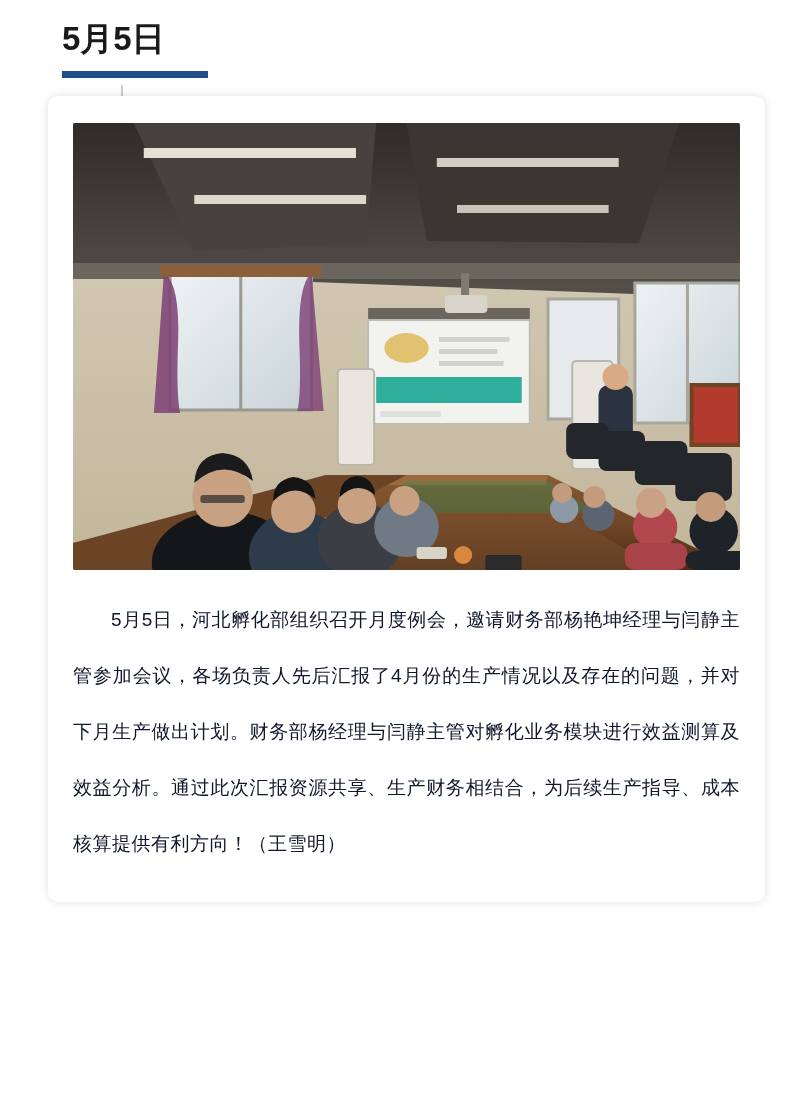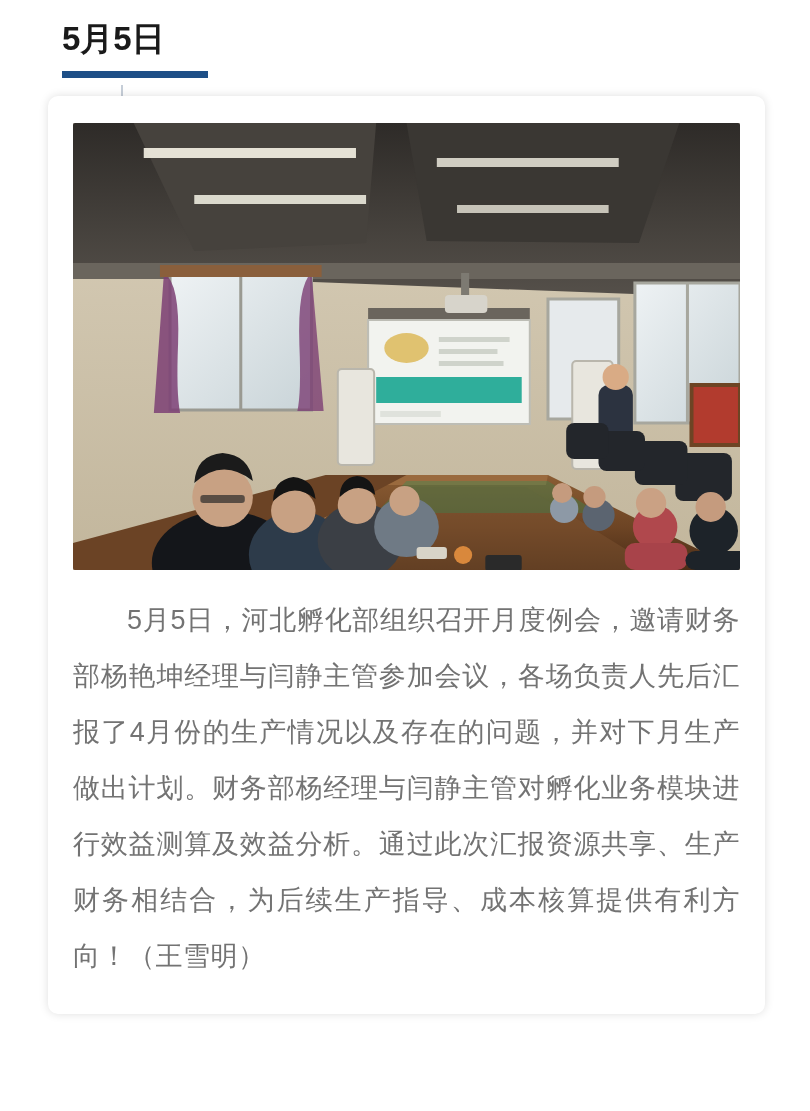--- a/index.html
+++ b/index.html
@@ -81,23 +81,23 @@
     overflow: hidden;
     position: relative;
     background: #4b4034;
   }
   .photo svg { display:block; width:100%; height:100%; }
 
   
   .body-text {
     margin-top: 22px;
     font-family: "Liberation Sans", sans-serif;
-    font-size: 27px;
+    font-size: 19px;
     line-height: 56px;
-    color: #737373;
+    color: #0f172a;
     text-align: justify;
     text-justify: inter-ideograph;
     text-indent: 2em;
     letter-spacing: 0.5px;
   }
 </style>
 </head>
 <body>
 
 <div class="page">

